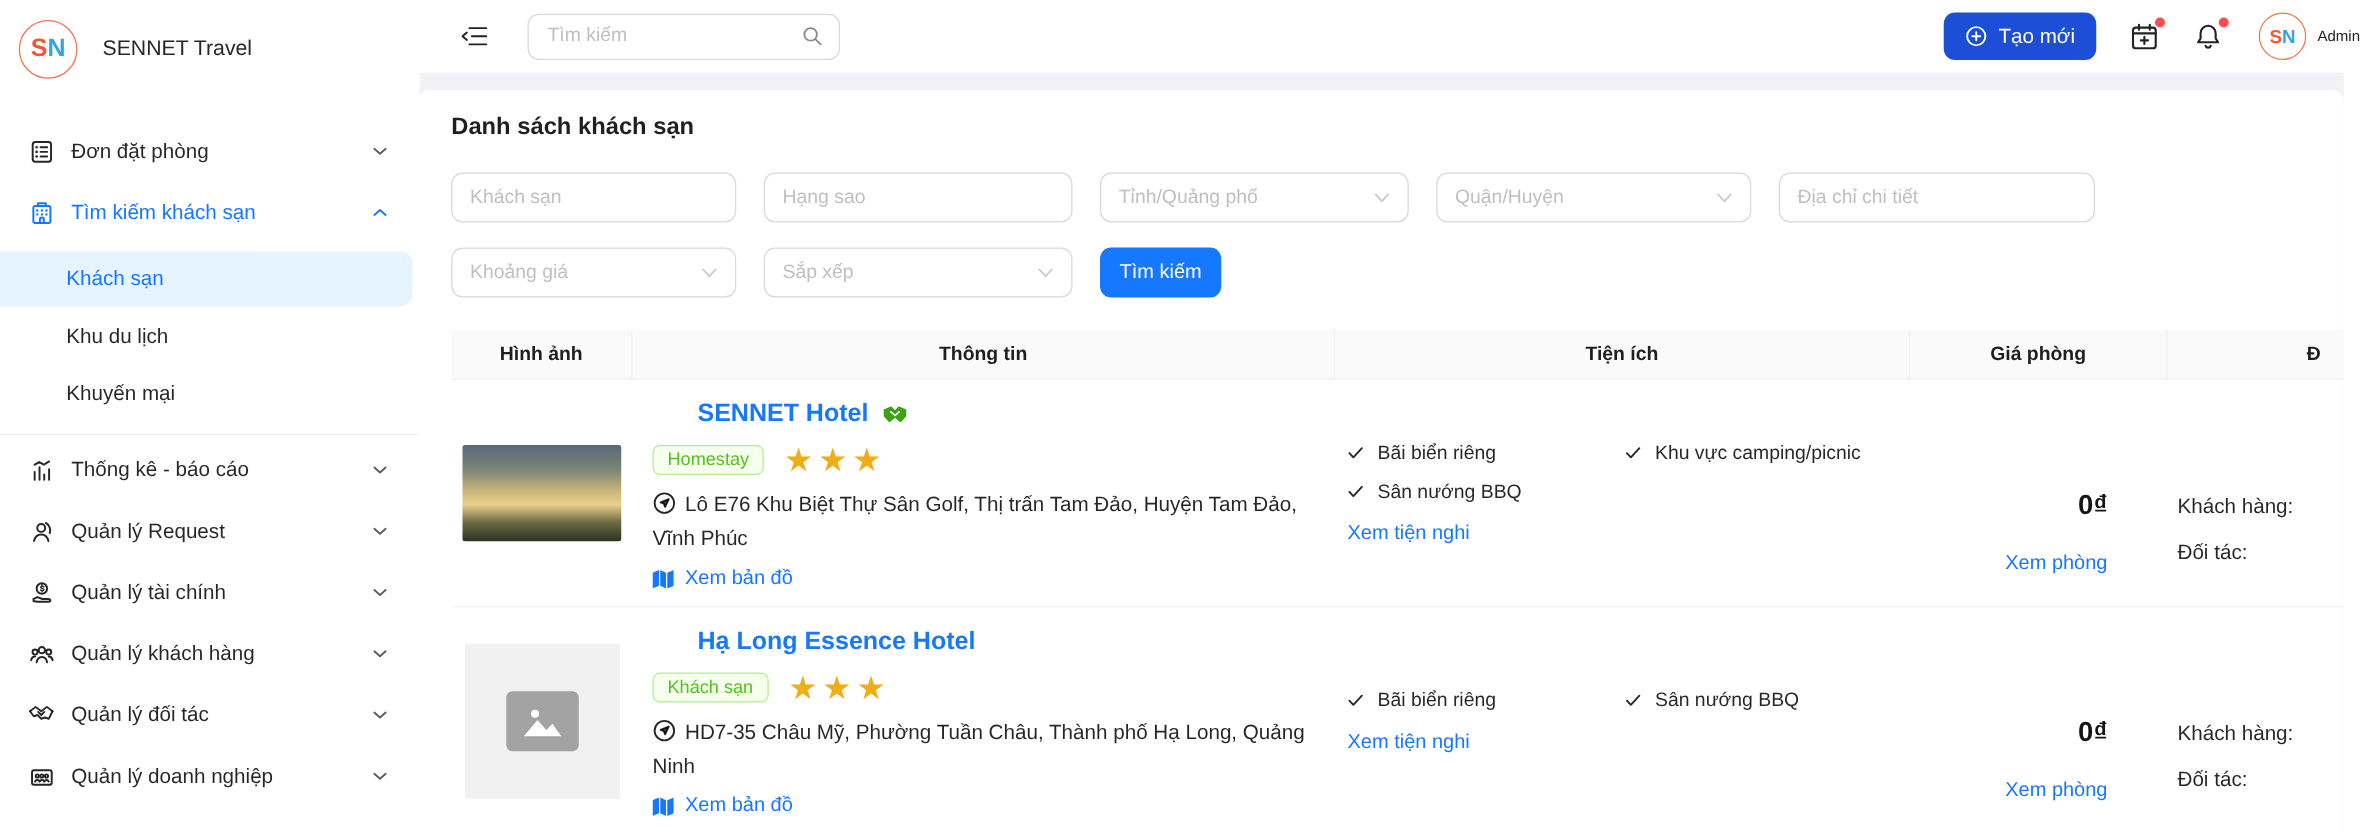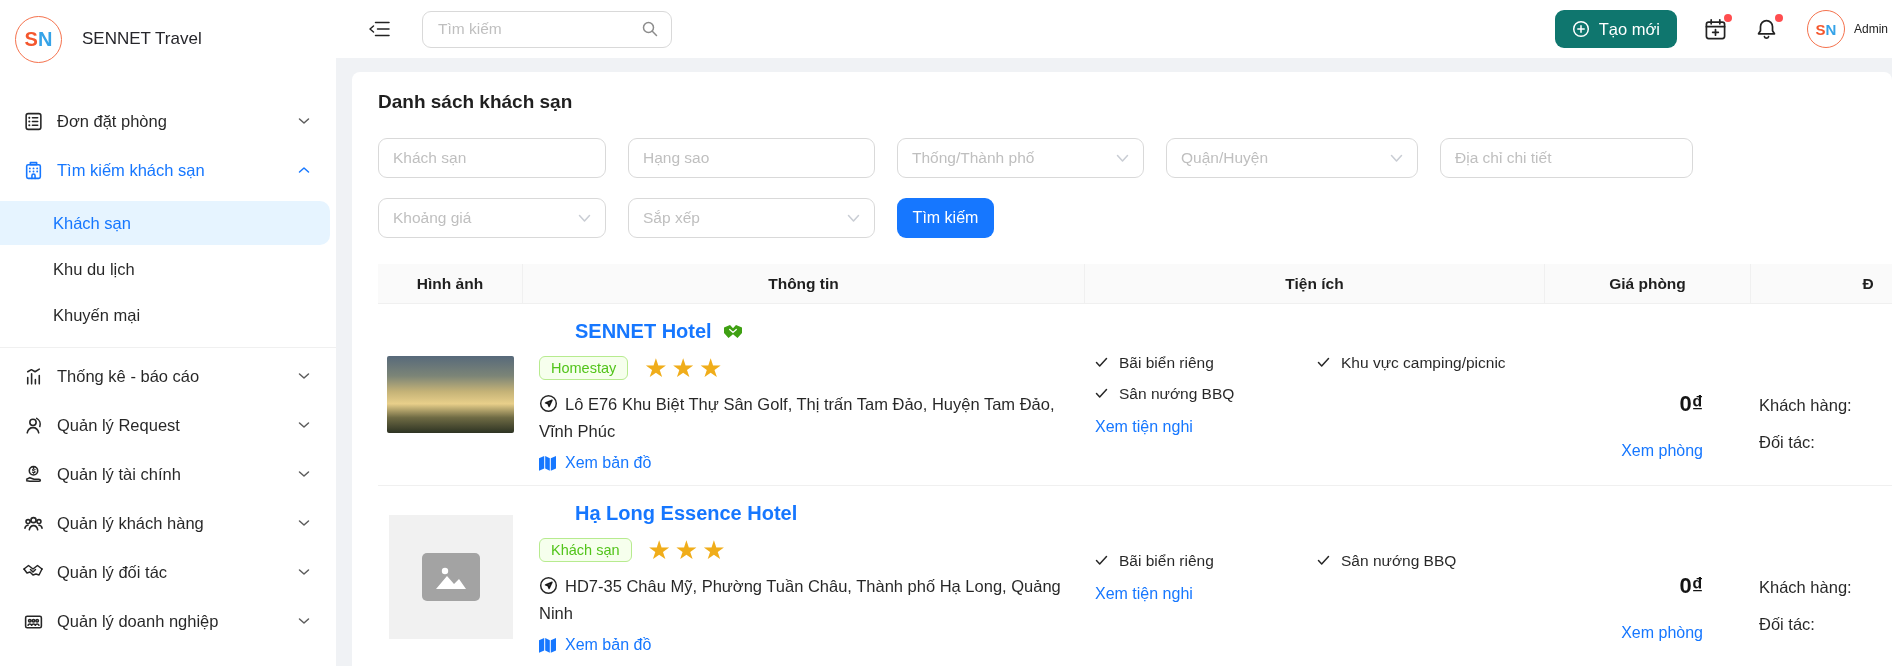--- a/index.html
+++ b/index.html
@@ -25,30 +25,30 @@
   svg.ic { stroke:currentColor; fill:none; stroke-width:1.5; stroke-linecap:round; stroke-linejoin:round; }
 
   
   .topbar { position:absolute; left:336px; top:0; width:1556px; height:58px; background:#fff; display:flex; align-items:center; z-index:2; }
   .fold-btn { margin-left:32px; color:#222; cursor:pointer; display:flex; }
   .top-search { position:relative; margin-left:30px; width:250px; height:37px; }
   .top-search input { width:100%; height:100%; border:1px solid #d9d9d9; border-radius:9px; padding:0 38px 0 15px; font-size:15.5px; font-family:inherit; color:rgba(0,0,0,.85); outline:none; }
   .top-search input::placeholder { color:#bfbfbf; }
   .top-search .sicon { position:absolute; right:12px; top:8px; color:#8c8c8c; }
   .top-right { margin-left:auto; display:flex; align-items:center; padding-right:4px; }
-  .create-btn { display:flex; align-items:center; gap:9px; height:38px; padding:0 17px; background:#0f766e; color:#fff; border:none; border-radius:9px; font-size:16.5px; font-family:inherit; cursor:pointer; }
+  .create-btn { display:flex; align-items:center; gap:9px; height:38px; padding:0 17px; background:#1d4ed8; color:#fff; border:none; border-radius:9px; font-size:16.5px; font-family:inherit; cursor:pointer; }
   .icon-btn { position:relative; margin-left:26px; color:#222; cursor:pointer; display:flex; }
   .icon-btn .dot { position:absolute; top:-3px; right:-4px; width:8px; height:8px; border-radius:50%; background:#ff4d4f; }
   .user { display:flex; align-items:center; gap:9px; margin-left:28px; cursor:pointer; }
   .user-avatar { width:38px; height:38px; border-radius:50%; border:1.5px solid #f5724d; display:flex; align-items:center; justify-content:center; font-weight:bold; font-size:15px; background:#fff; }
   .user-avatar .s1 { color:#f4572e; } .user-avatar .s2 { color:#35a3e8; }
   .user-name { font-size:12px; color:#222; }
 
   
-  .content { position:absolute; left:336px; top:58px; width:1556px; height:608px; background:#f0f2f5; overflow:hidden; padding:14px 0 0 16px; }
+  .content { position:absolute; left:319px; top:58px; width:1556px; height:608px; background:#f0f2f5; overflow:hidden; padding:14px 0 0 16px; }
   .card { background:#fff; border-radius:8px; width:1540px; height:640px; padding:16px 0 0 26px; overflow:hidden; }
   .page-title { font-size:19px; font-weight:700; color:rgba(0,0,0,.88); line-height:28px; }
 
   .filters { margin-top:22px; display:grid; grid-template-columns:228px 247px 247px 252px 253px; column-gap:22px; row-gap:20px; }
   .f-input { height:40px; border:1px solid #d9d9d9; border-radius:9px; padding:0 14px; font-size:15.5px; font-family:inherit; color:rgba(0,0,0,.85); outline:none; background:#fff; width:100%; }
   .f-input::placeholder { color:#bfbfbf; }
   .f-select { height:40px; border:1px solid #d9d9d9; border-radius:9px; padding:0 14px; font-size:15.5px; color:#bfbfbf; background:#fff; display:flex; align-items:center; justify-content:space-between; cursor:pointer; }
   .f-select .sel-chev { color:#c9cdd4; display:flex; }
   .search-btn { width:97px; height:40px; background:#1677ff; color:#fff; border:none; border-radius:9px; font-size:16px; font-family:inherit; cursor:pointer; }
 
@@ -308,21 +308,21 @@
   </header>
 
   <main class="content">
     <section class="card">
       <h1 class="page-title">Danh sách khách sạn</h1>
 
       <div class="filters">
         <input class="f-input" type="text" placeholder="Khách sạn" style="">
         <input class="f-input" type="text" placeholder="Hạng sao" style="">
         <div class="f-select">
-          <span>Thống/Thành phố</span>
+          <span>Tỉnh/Quảng phố</span>
           <span class="sel-chev">
               <svg class="ic" width="13" height="9" viewBox="0 0 13 9" stroke-width="1.2">
                 <path d="M1.5 1.5L6.5 7l5-5.5"></path>
               </svg>
             </span>
         </div>
         <div class="f-select">
           <span>Quận/Huyện</span>
           <span class="sel-chev">
               <svg class="ic" width="13" height="9" viewBox="0 0 13 9" stroke-width="1.2">

